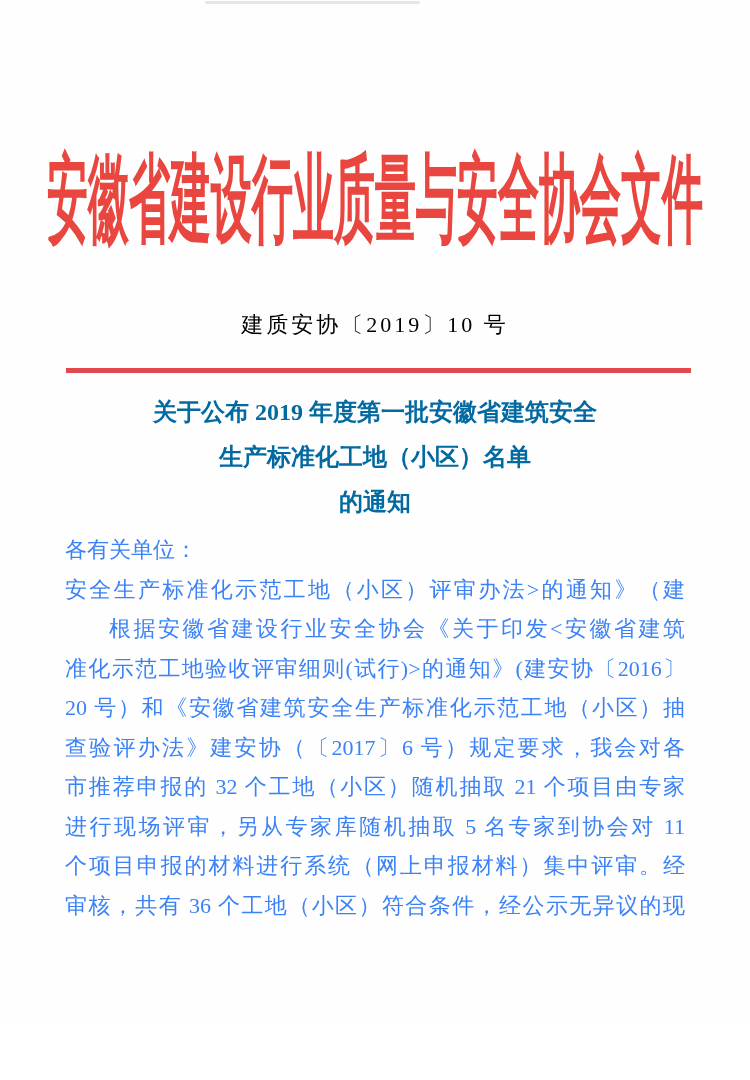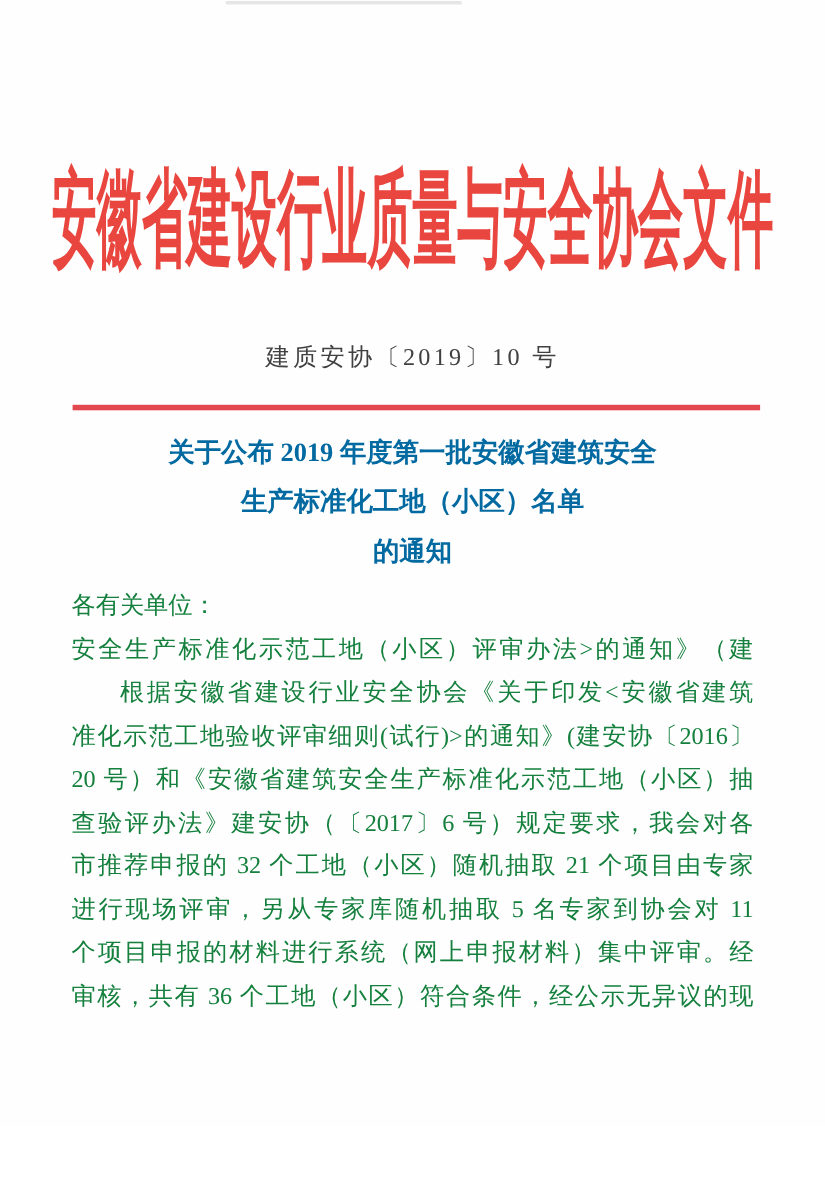--- a/index.html
+++ b/index.html
@@ -49,21 +49,21 @@
   }
   .doc-number {
     position: absolute;
     top: 310px;
     left: 0;
     width: 750px;
     text-align: center;
     font-size: 22px;
     line-height: 30px;
     letter-spacing: 3px;
-    color: #404040;
+    color: #000000;
   }
   .red-rule {
     position: absolute;
     top: 368px;
     left: 66px;
     width: 625px;
     height: 5px;
     background: #e2484e;
   }
   .doc-title {
@@ -76,21 +76,21 @@
     font-weight: bold;
     line-height: 45px;
     color: #0369a1;
   }
   .body-block {
     position: absolute;
     top: 530px;
     left: 65px;
     width: 620px;
     font-size: 22px;
-    color: #15803d;
+    color: #3b82f6;
   }
   .body-line {
     height: 39.5px;
     line-height: 39.5px;
     text-align: justify;
     text-align-last: justify;
     white-space: nowrap;
   }
   .body-line.salutation {
     text-align: left;

